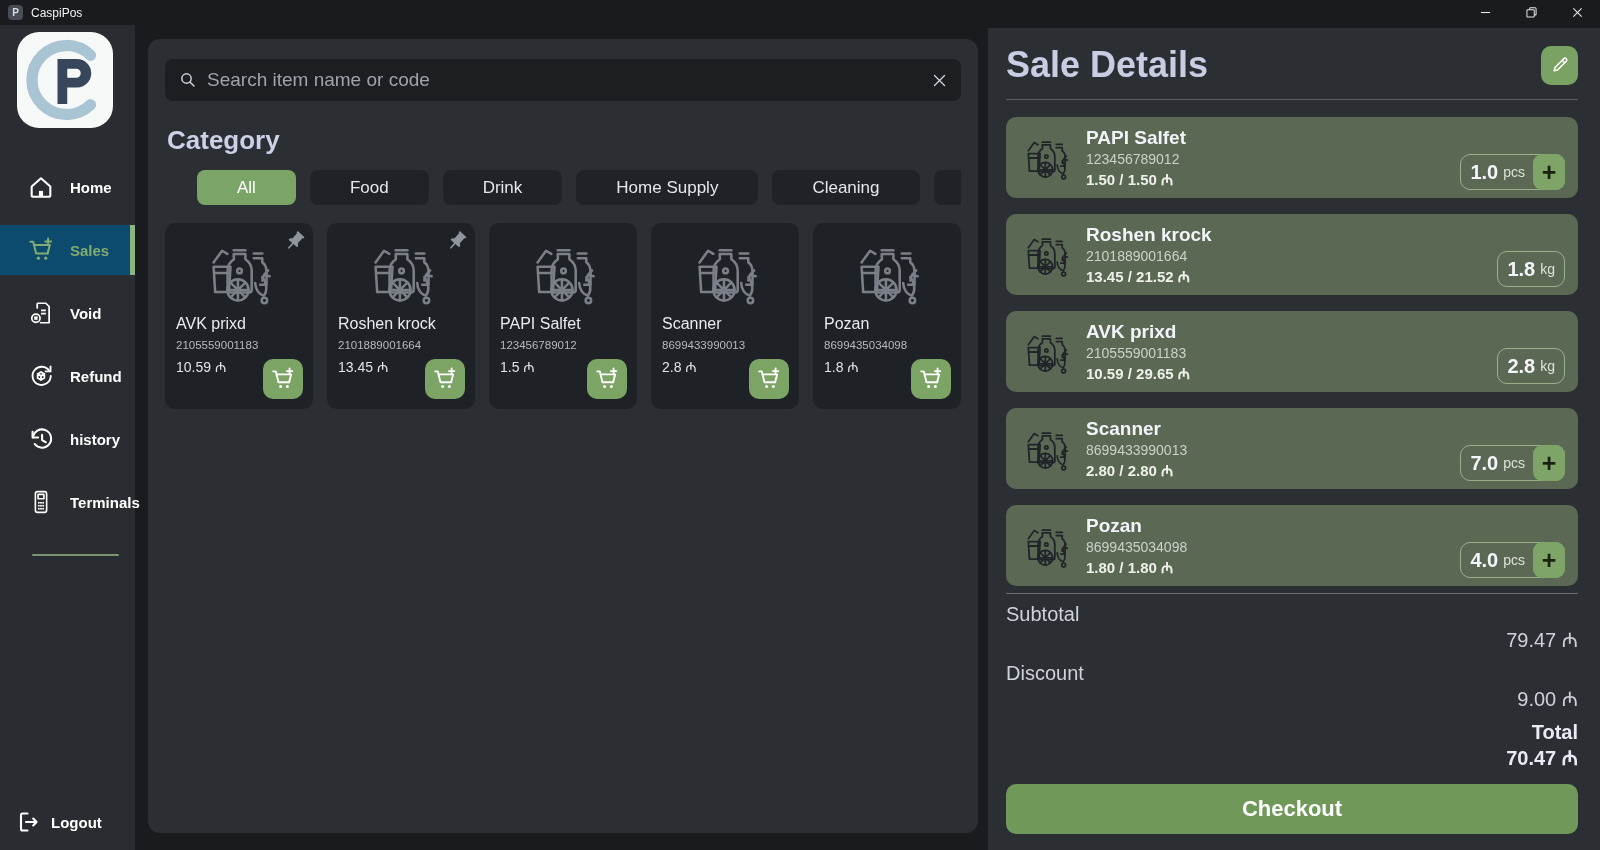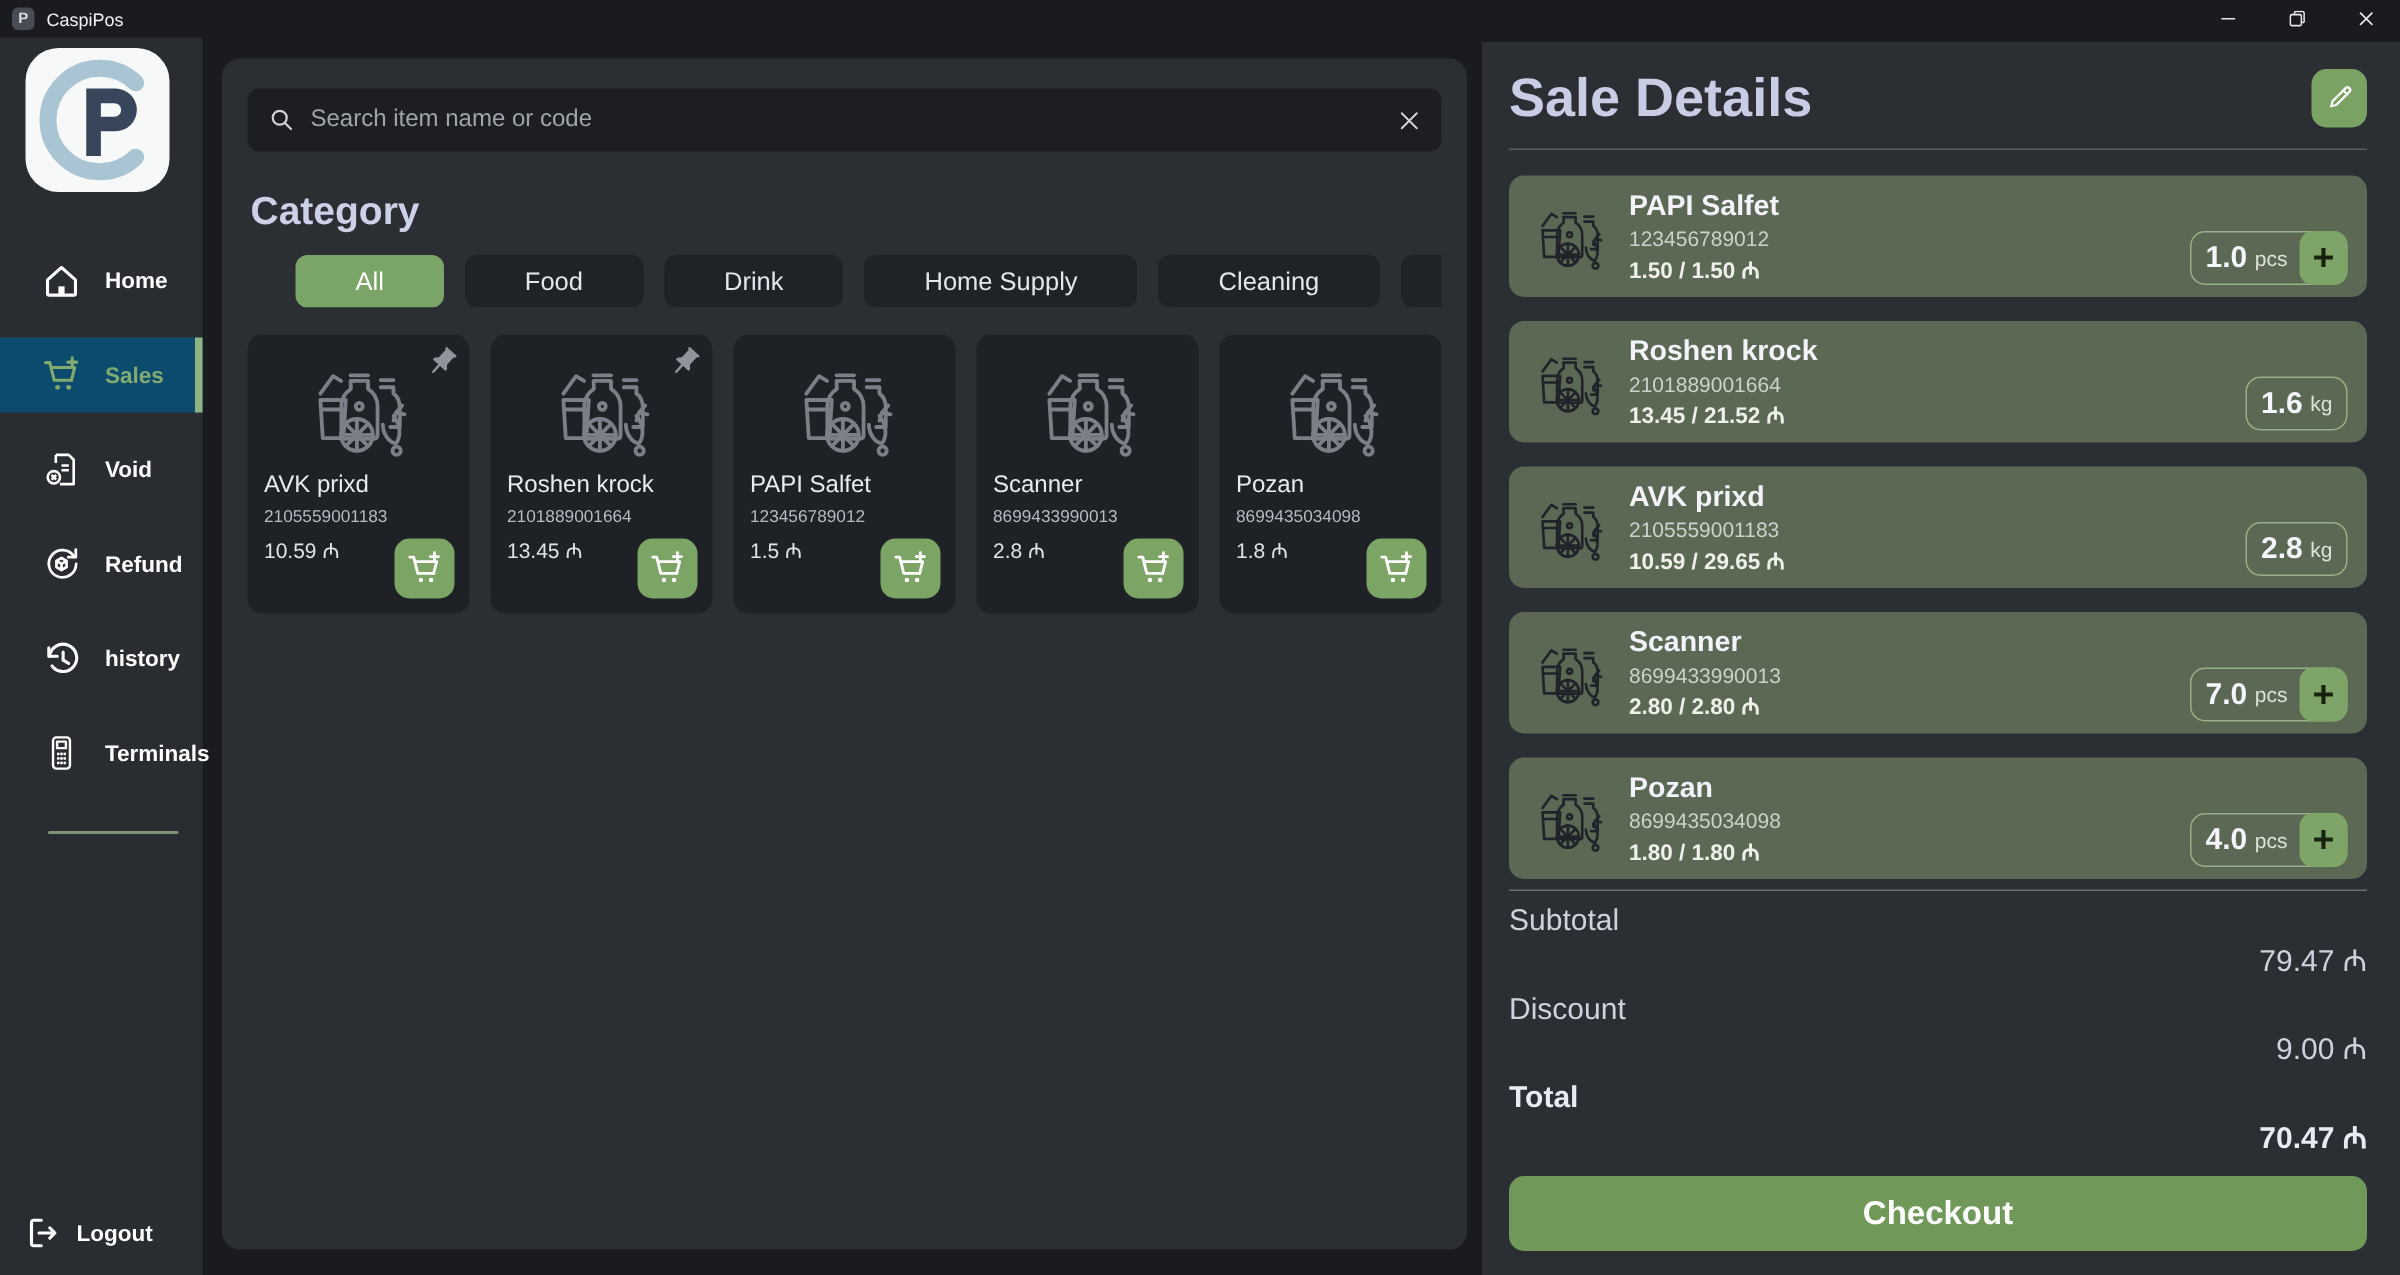--- a/index.html
+++ b/index.html
@@ -31,21 +31,21 @@
   .logout { margin-top:auto; display:flex; align-items:center; gap:11px; padding:14px 0 16px 16px;
             color:#ffffff; font-weight:bold; font-size:15px; cursor:pointer; }
   .logout svg { width:24px; height:24px; }
 
   
   .main { flex:none; width:830px; margin:14px 10px 17px 13px; background:#2b2e33; border-radius:12px;
           padding:20px 17px; position:relative; overflow:hidden; }
   .searchbar { height:42px; background:#1c1e22; border-radius:8px; display:flex; align-items:center; padding:0 14px; }
   .searchbar svg.mag { width:18px; height:18px; color:#cfd2d9; flex:none; }
   .searchbar input { flex:1; background:transparent; border:none; outline:none; color:#e8eaf1;
-                     font-size:16px; margin-left:10px; font-family:inherit; }
+                     font-size:19px; margin-left:10px; font-family:inherit; }
   .searchbar input::placeholder { color:#9fa3ab; }
   .clear-btn { background:none; border:none; color:#d3d6dc; flex:none; cursor:pointer; padding:0; }
   .clear-btn svg { width:15px; height:15px; display:block; }
 
   .cat-title { font-size:26px; font-weight:bold; color:#ccd1e8; margin:24px 0 14px 2px; }
   .pill-row { display:flex; gap:14px; overflow:hidden; white-space:nowrap;padding-left:32px; }
   .pill { height:35px; min-width:98px; padding:0 40px; border-radius:8px; background:#1f2226; color:#e4e6ee;
           font-size:17px; border:none; display:flex; align-items:center; justify-content:center; flex:none; cursor:pointer; font-family:inherit; }
   .pill.active { background:#7ba566; color:#ffffff; }
   .pill.partial { min-width:90px; padding:0; }
@@ -85,21 +85,21 @@
               border:1.5px solid #9ab08a; border-radius:10px; padding:2px 9px; height:36px; }
   .qty-num { font-size:20px; font-weight:bold; color:#f4f6fb; }
   .qty-unit { font-size:14px; color:#dde2d8; margin-left:5px; }
   .qty-plus { width:32px; height:36px; margin:-2px -10px -2px 8px; border-radius:9px; background:#7fa467;
               border:none; color:#17230f; font-size:25px; font-weight:bold; line-height:1;
               display:flex; align-items:center; justify-content:center; cursor:pointer; font-family:inherit; }
 
   .totals-divider { height:1px; background:#6a6e74; margin-top:auto; }
   .tot-row { display:flex; font-size:20px; color:#ced2dc; margin-top:9px;flex-direction:column; }
   .tot-row .tot-val { margin-left:auto; }
-  .tot-row.bold { font-weight:bold; color:#e8ebf4; }
+  .tot-row.bold { font-weight:bold; color:#e8ebf4;align-items:flex-end; }
   .checkout-btn { margin-top:13px; height:50px; border-radius:10px; background:#6f9859; border:none;
                   color:#ffffff; font-size:22px; font-weight:bold; cursor:pointer; font-family:inherit; }
 </style>
 </head>
 <body>
 
 <svg width="0" height="0" style="position:absolute">
   <defs>
     <g id="i-groceries" fill="none" stroke="currentColor" stroke-width="2.4" stroke-linecap="round" stroke-linejoin="round">
       <path d="M10 24 L18 13 l5 3"></path>
@@ -438,21 +438,21 @@
             <svg viewBox="0 0 68 68">
               <use href="#i-groceries"></use>
             </svg>
           </span>
           <div class="si-text">
             <span class="si-name">Roshen krock</span>
             <span class="si-code">2101889001664</span>
             <span class="si-price">13.45 / 21.52 ₼</span>
           </div>
           <div class="qty-chip">
-            <span class="qty-num">1.6</span>
+            <span class="qty-num">1.8</span>
             <span class="qty-unit">kg</span>
 
           </div>
         </div>
 
         <div class="sale-item">
           <span class="groceries">
             <svg viewBox="0 0 68 68">
               <use href="#i-groceries"></use>
             </svg>

